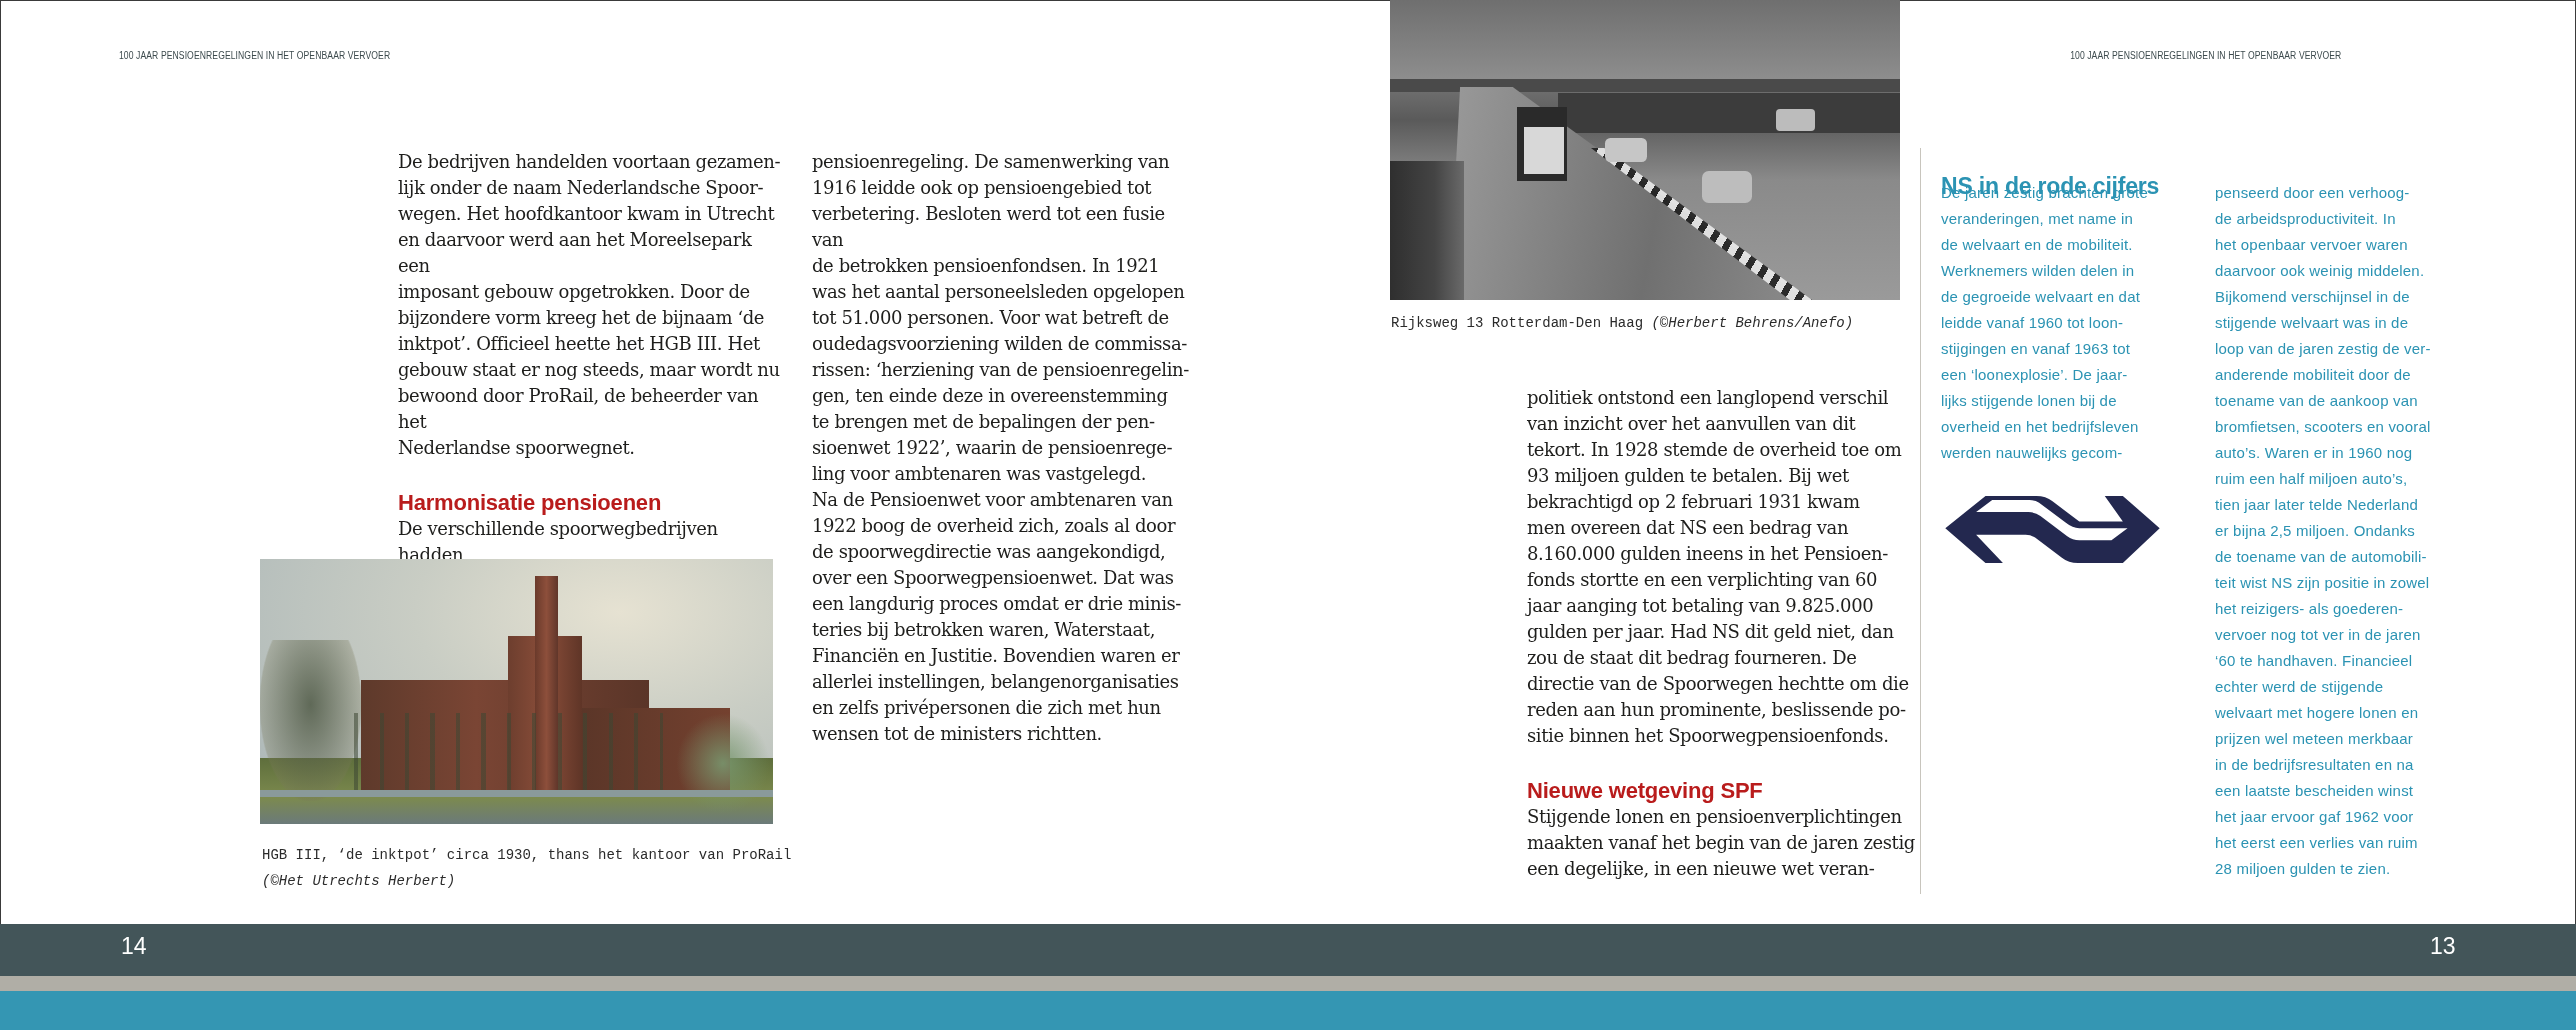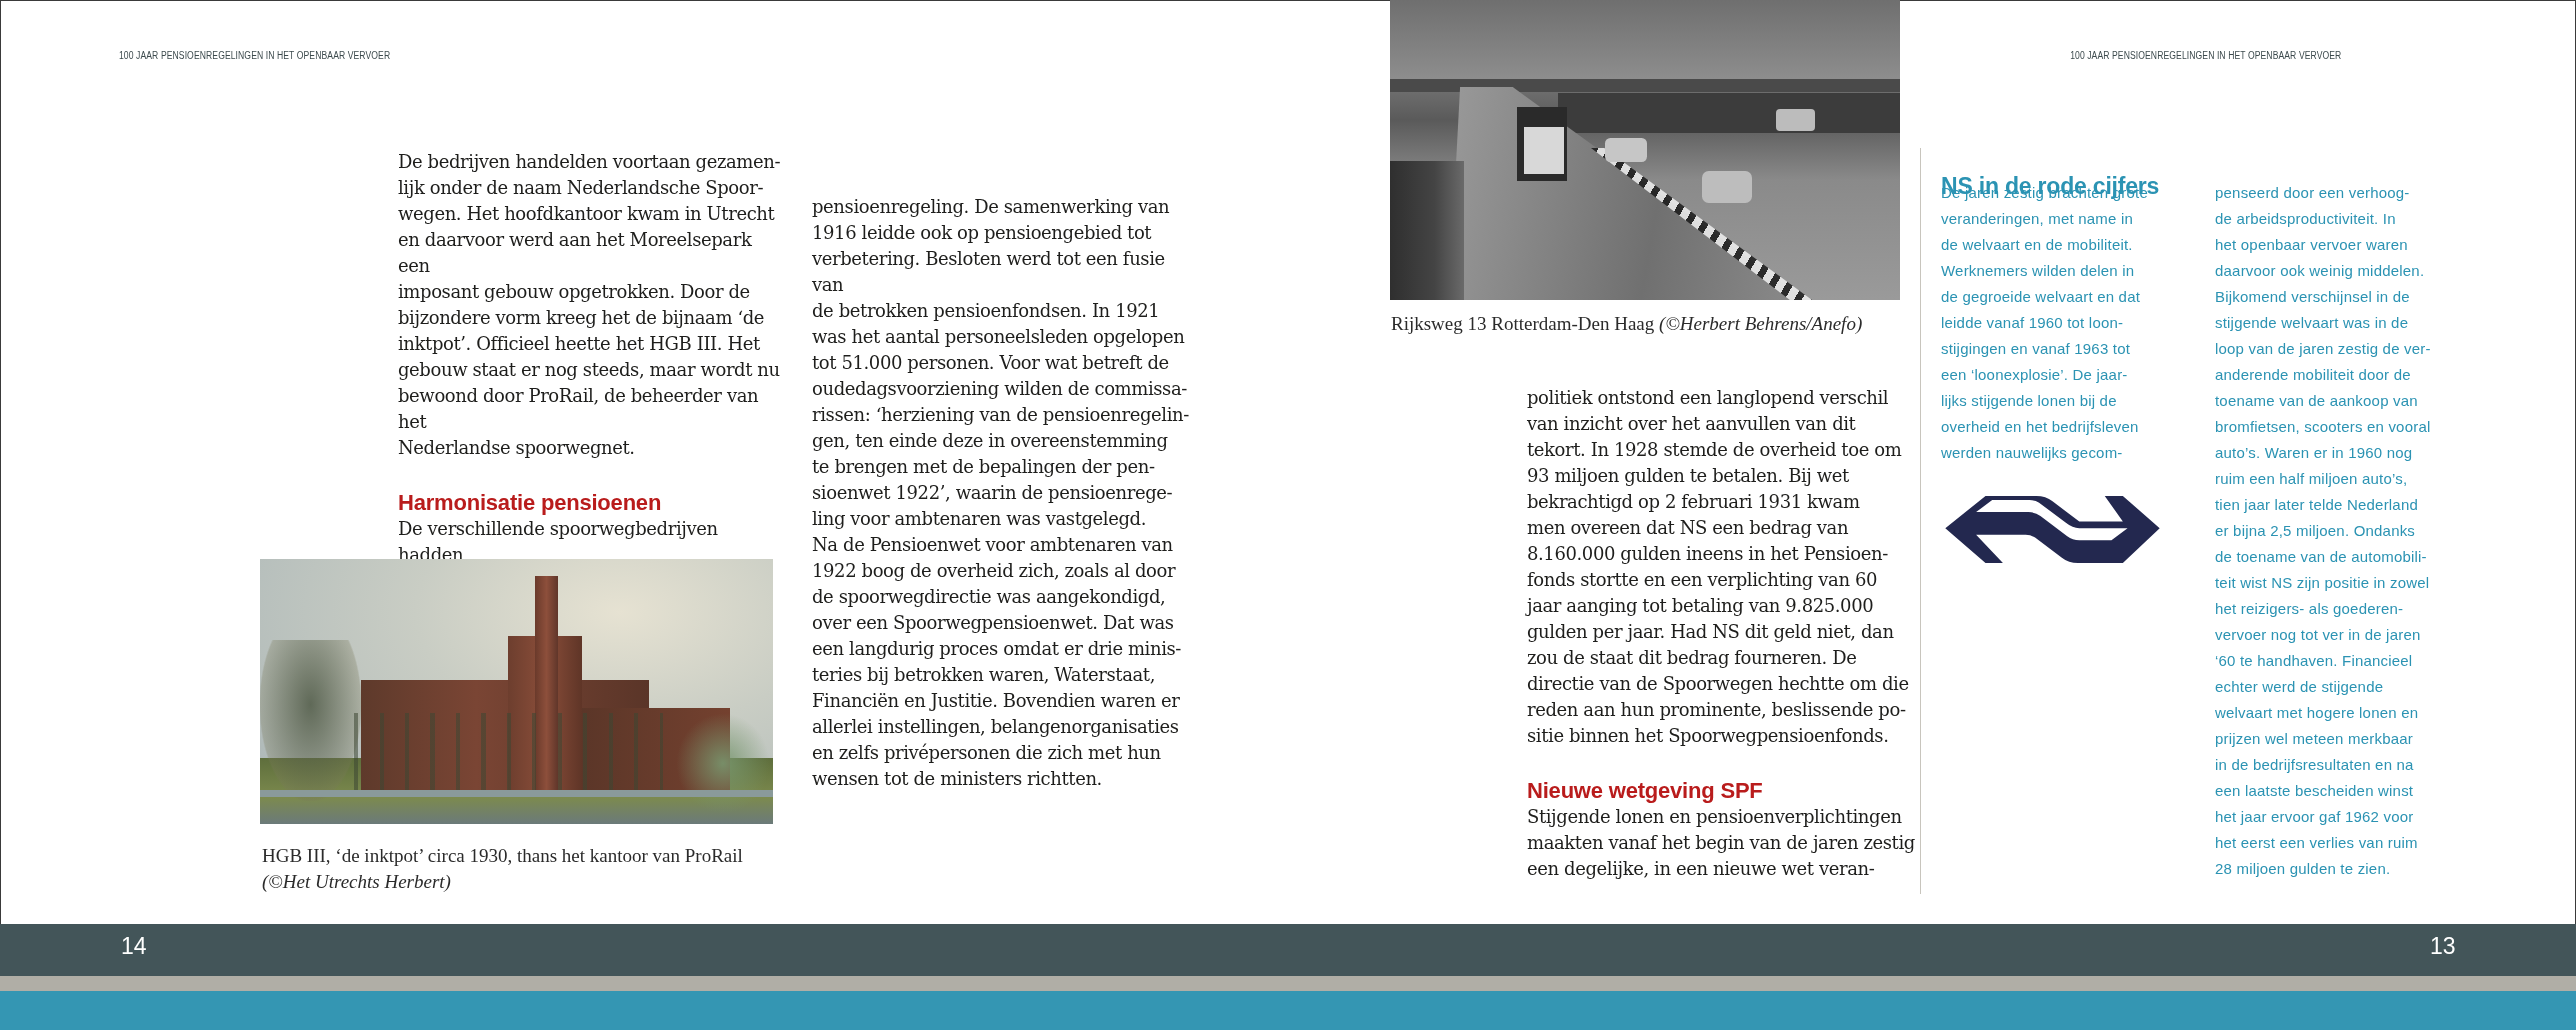--- a/index.html
+++ b/index.html
@@ -9,21 +9,21 @@
   .running-head { position:absolute; top:50px; font-family:"Liberation Sans", sans-serif; font-size:10px; letter-spacing:0.1px; color:#3c4a4d; transform:scaleX(0.86); transform-origin:left top; white-space:nowrap; }
   .running-head.left { left:119px; }
   .running-head.right { right:235px; transform-origin:right top; }
 
   .col { position:absolute; font-family:"DejaVu Serif", serif; font-size:18px; line-height:26px; color:#1e1e1c; letter-spacing:-0.4px; }
   .col p { white-space:pre-line; }
   .col .gap { height:26px; }
   .section-heading { font-family:"Liberation Sans", sans-serif; font-size:22px; line-height:27px; color:#b91c1c; margin-top:28px; letter-spacing:-0.2px; }
 
   #col1 { left:398px; top:149px; width:389px; }
-  #col2 { left:812px; top:149px; width:389px;margin-top:45px; }
+  #col2 { left:812px; top:149px; width:389px; }
   #col3 { left:1527px; top:385px; width:389px; }
 
   .photo { position:absolute; overflow:hidden; }
   #photo-inktpot { left:260px; top:559px; width:513px; height:265px;
     background:
       linear-gradient(180deg, rgba(0,0,0,0) 0%, rgba(0,0,0,0) 75%, #5e6e3c 75%, #7c8a4e 90%, #6b7a7a 100%),
       radial-gradient(ellipse at 70% 20%, #e6e2d2 0%, #c9cdc4 40%, #a8b4b6 100%);
   }
   #photo-inktpot .bldg-main { position:absolute; left:101px; top:121px; width:288px; height:114px; background:linear-gradient(90deg,#5e3a2b,#7a4534 40%,#5a3528); }
   #photo-inktpot .bldg-mid { position:absolute; left:248px; top:77px; width:74px; height:158px; background:linear-gradient(90deg,#6d3e2e,#8b4e3a,#5f3527); }
@@ -42,21 +42,21 @@
   #photo-highway .field { position:absolute; left:168px; top:93px; width:342px; height:40px; background:#3c3c3c; }
   #photo-highway .road { position:absolute; left:40px; top:87px; width:376px; height:213px; background:linear-gradient(100deg,#9d9d9d,#707070 60%,#8b8b8b); clip-path:polygon(8% 0, 22% 0, 100% 100%, 5% 100%); }
   #photo-highway .truck { position:absolute; left:127px; top:107px; width:50px; height:74px; background:#2a2a2a; }
   #photo-highway .truck-cab { position:absolute; left:134px; top:127px; width:40px; height:47px; background:#d8d8d8; }
   #photo-highway .car1 { position:absolute; left:215px; top:138px; width:42px; height:24px; background:#c6c6c6; border-radius:5.4px; }
   #photo-highway .car2 { position:absolute; left:312px; top:171px; width:50px; height:32px; background:#bdbdbd; border-radius:6.7px; }
   #photo-highway .bus { position:absolute; left:386px; top:109px; width:39px; height:21.5px; background:#bcbcbc; border-radius:4px; }
   #photo-highway .roof { position:absolute; left:0; top:161px; width:74px; height:139px; background:linear-gradient(90deg,#2f2f2f,#444 60%,#6a6a6a); }
   #photo-highway .barriers { position:absolute; left:201px; top:148px; width:221px; height:152px; background:repeating-linear-gradient(120deg, rgba(20,20,20,0.8) 0 6.7px, rgba(240,240,240,0.85) 6.7px 14.8px); clip-path:polygon(0 0, 6% 0, 100% 100%, 90% 100%); }
 
-  .caption { position:absolute; font-family:Liberation Serif, serif; font-size:19px; line-height:25.5px; color:#2b2b2b; letter-spacing:0px; white-space:nowrap; }
+  .caption { position:absolute; font-family:Liberation Mono, monospace; font-size:14px; line-height:25.5px; color:#2b2b2b; letter-spacing:0px; white-space:nowrap; }
   .caption .credit { font-style:italic; }
   #caption-inktpot { left:262px; top:843px; }
   #caption-highway { left:1391px; top:311px; }
 
   .divider { position:absolute; left:1920px; top:148px; width:1.3px; height:746px; background:#c8c5bd; }
 
   .sidebar-col { position:absolute; font-family:"Liberation Sans", sans-serif; font-size:15px; line-height:26px; color:#2b93b3; letter-spacing:0.2px; }
   .sidebar-col p { white-space:pre-line; }
   #sidebar-a { left:1941px; top:180px; width:241px; }
   #sidebar-b { left:2215px; top:180px; width:255px; }

